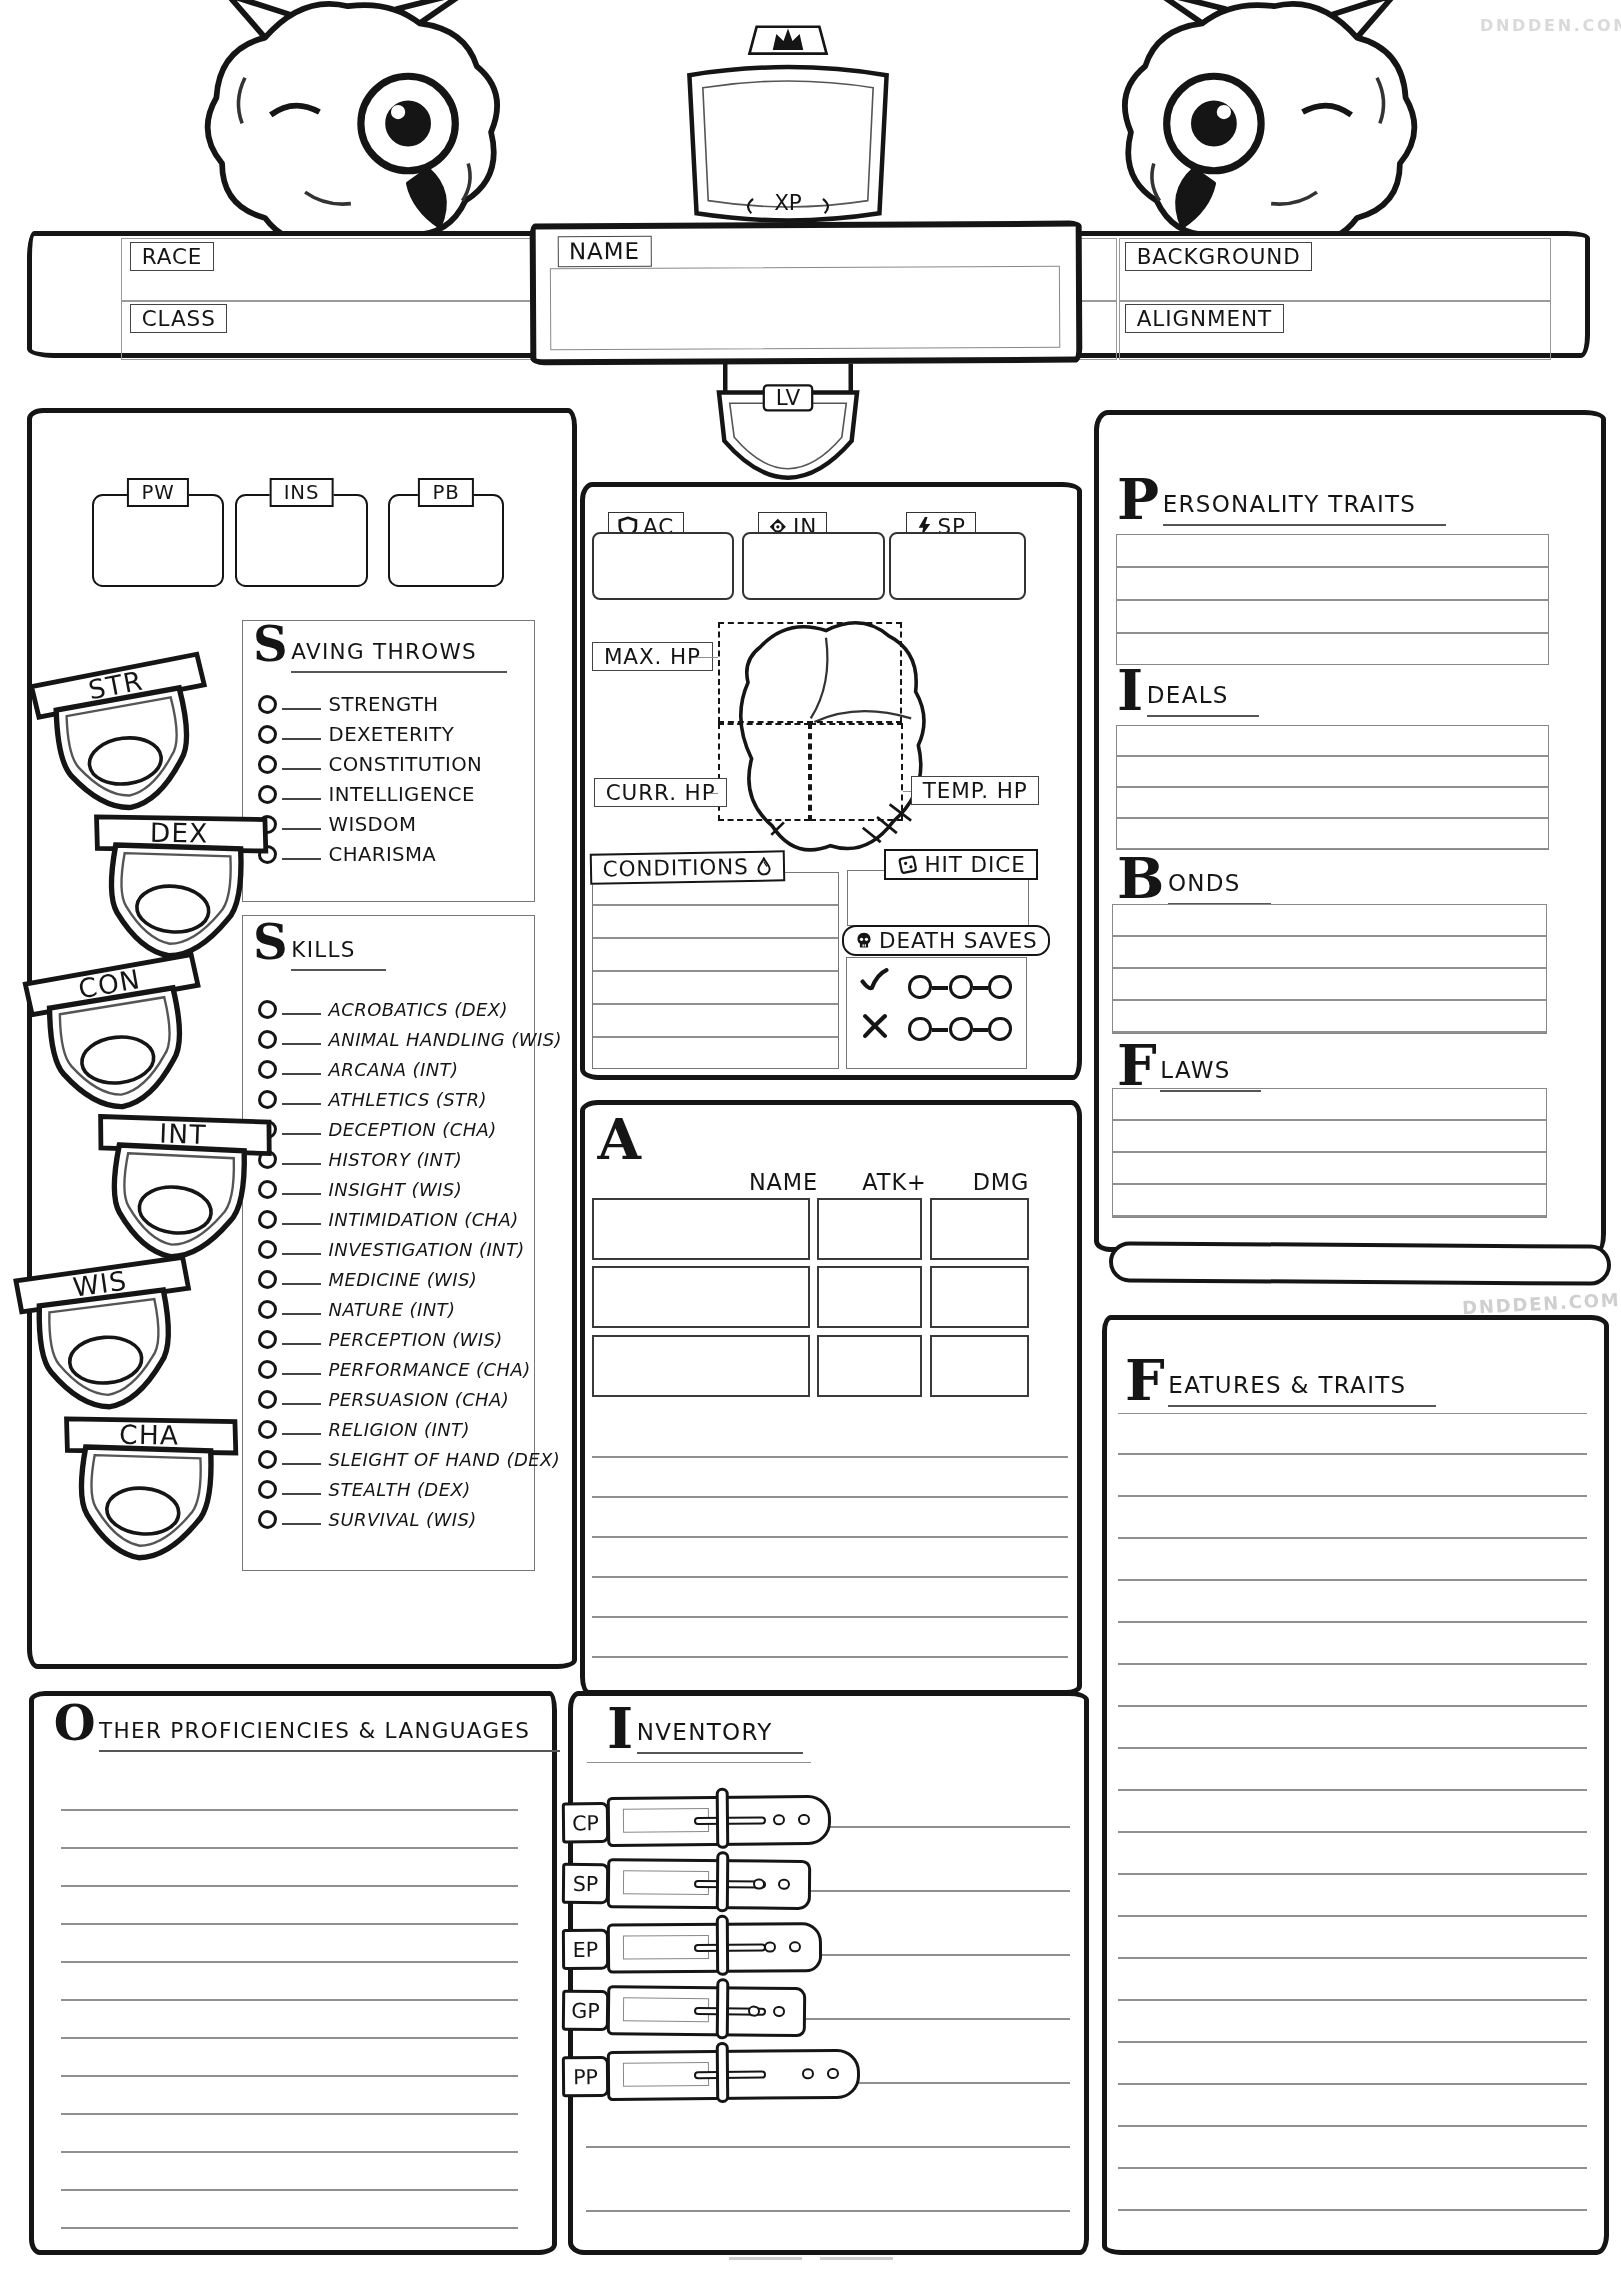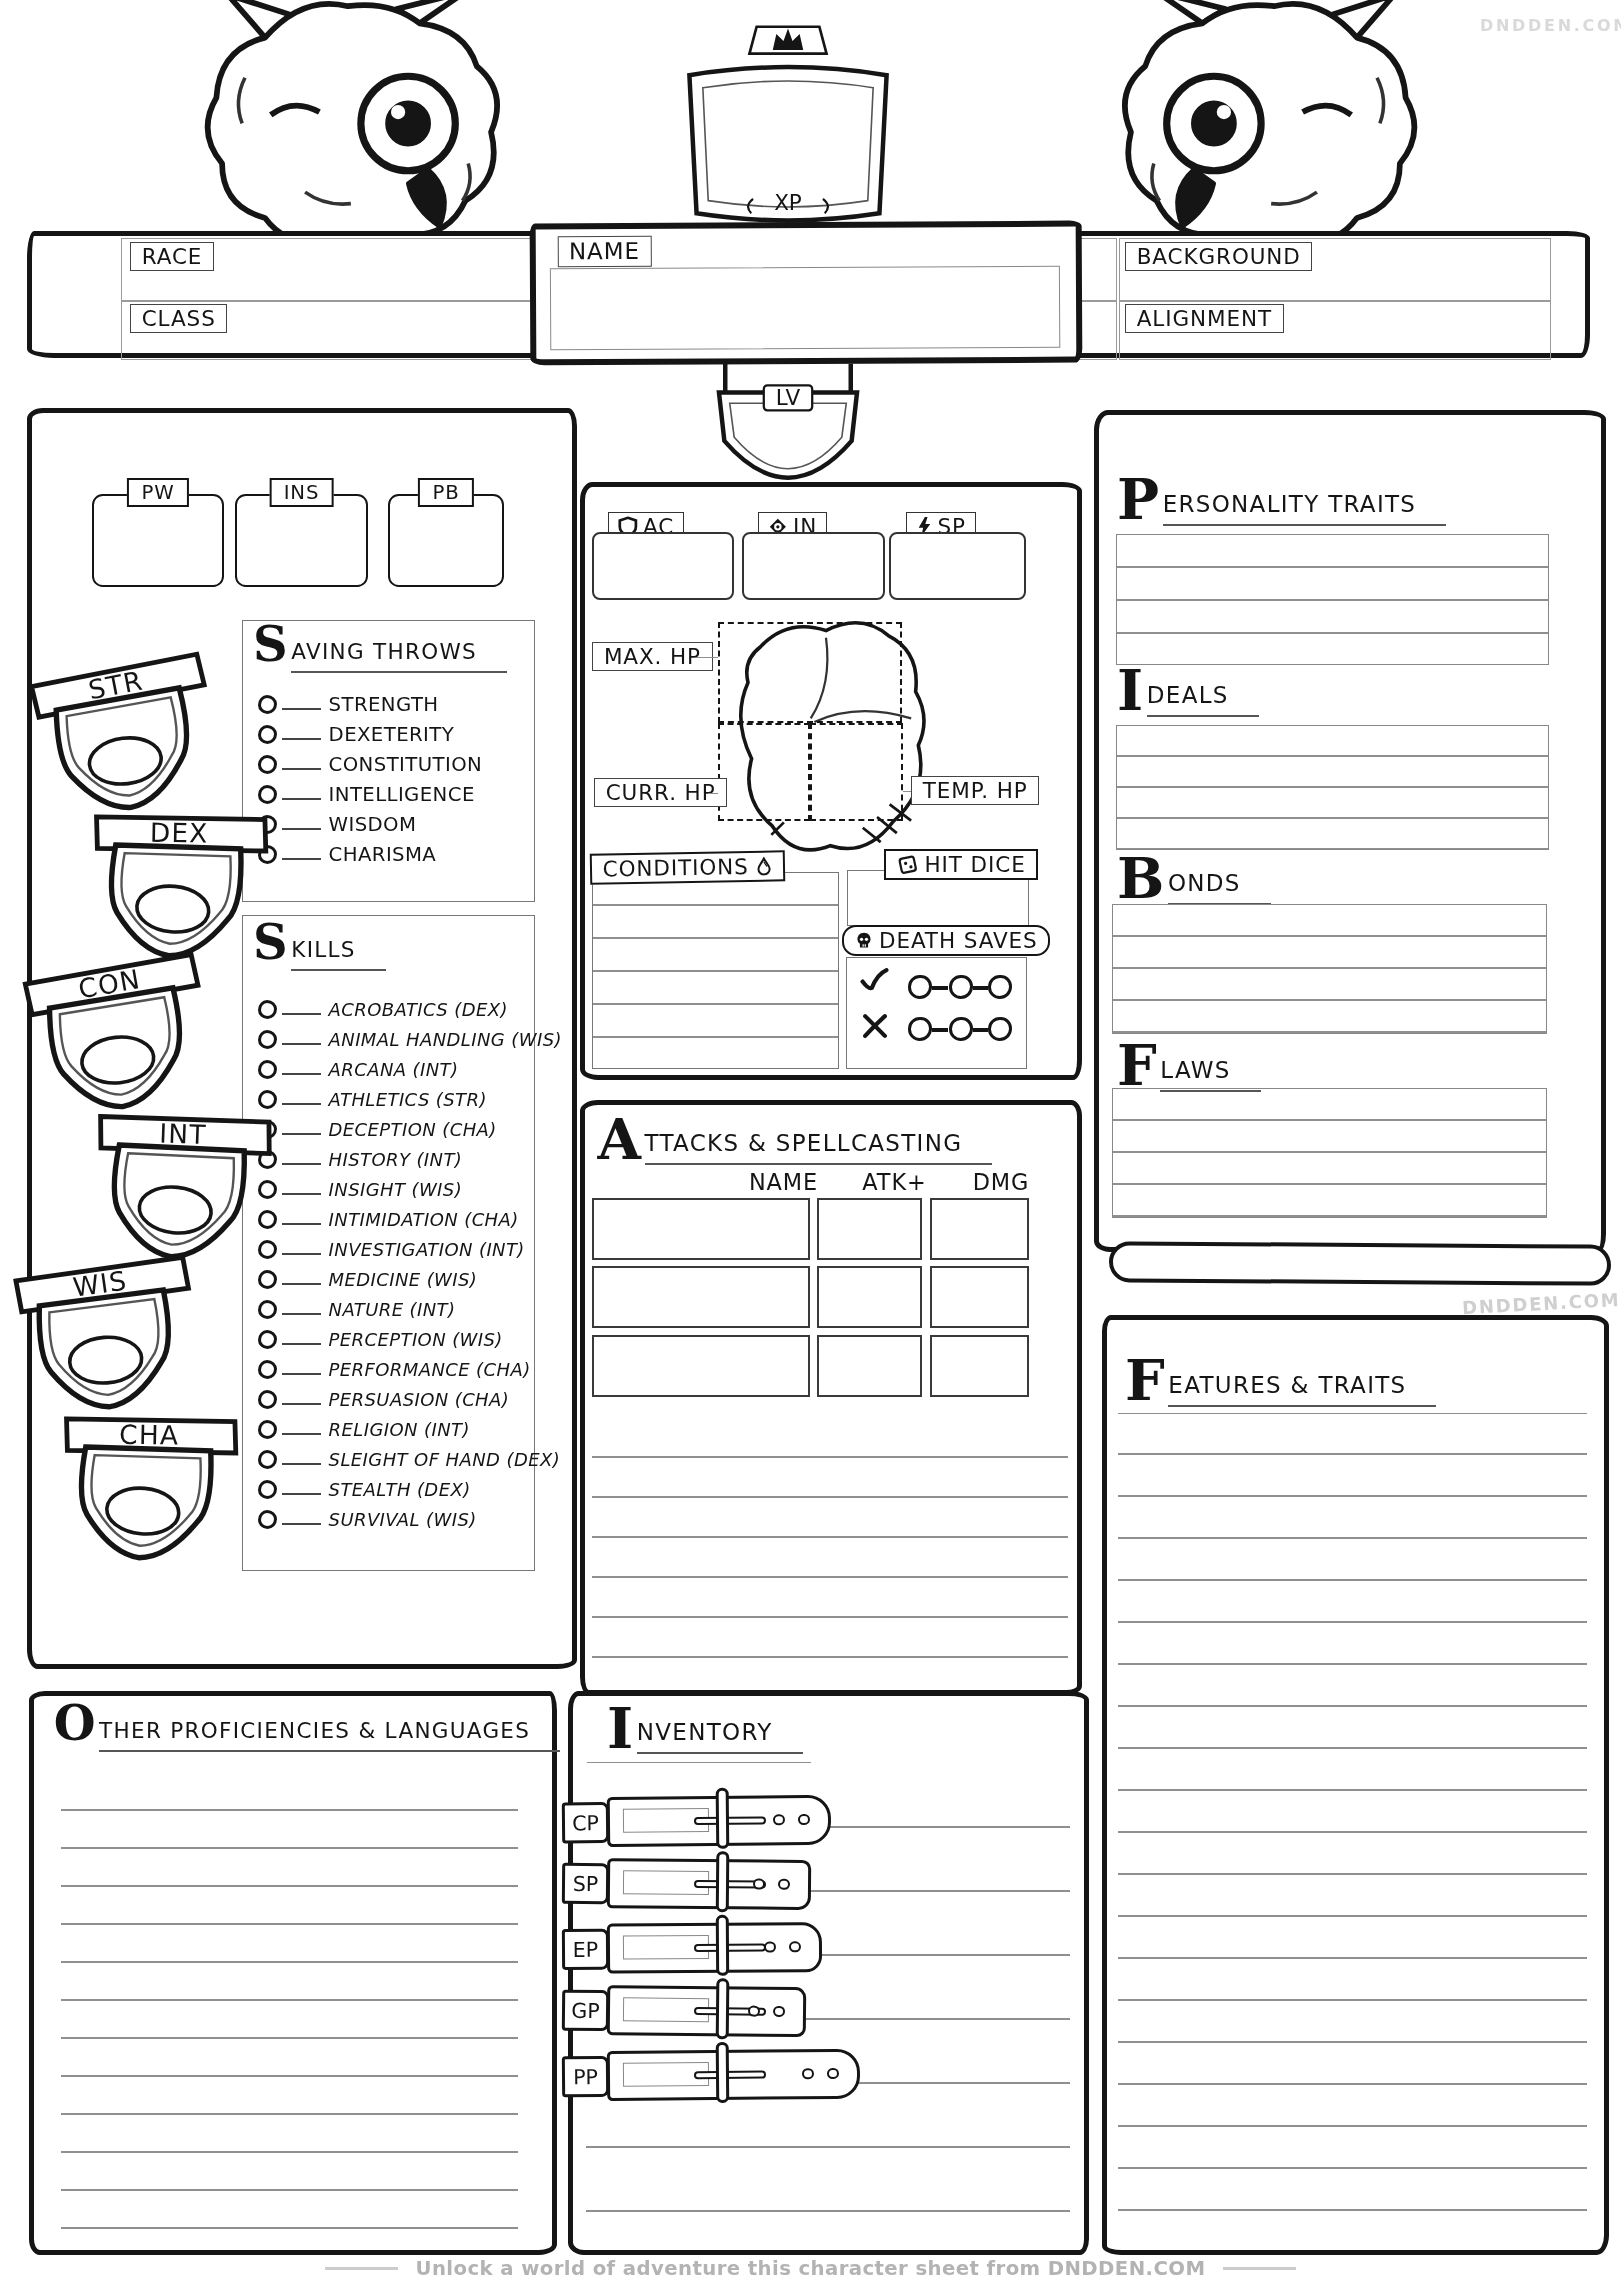--- a/index.html
+++ b/index.html
@@ -365,21 +365,20 @@
     <div class="ds-circ" style="left:364px; top:530px;"></div>
     <div class="ds-circ" style="left:403px; top:530px;"></div>
     <div class="ds-link" style="left:347px; top:541px; width:16px;"></div>
     <div class="ds-link" style="left:388px; top:541px; width:15px;"></div>
   </div>
 
   <div class="panel" style="left:580px; top:1100px; width:502px; height:595px; z-index:2;
        border-radius:18px 10.7px 16px 9px / 10.7px 16px 9px 18px;">
     <div class="sec-head" style="left:12.5px; top:12.5px;">
         <span class="dc">A</span>
-        <span class="rest">TTACKS &amp; SPELLCASTING</span>
       </div>
     <div class="abs" style="left:158px; top:64px; width:81px; text-align:center; font-size:22.4px; letter-spacing:0.9px;">NAME</div>
     <div class="abs" style="left:269px; top:64px; width:81px; text-align:center; font-size:22.4px; letter-spacing:0.9px;">ATK+</div>
     <div class="abs" style="left:380px; top:64px; width:72px; text-align:center; font-size:22.4px; letter-spacing:0.9px;">DMG</div>
     <div class="abs" style="left:7.2px; top:93px; display:grid; grid-template-columns:218px 105px 99px; column-gap:7.2px; row-gap:6.3px;">
       <div style="height:62px; border:2.2px solid #3a3a3a;"></div>
       <div style="height:62px; border:2.2px solid #3a3a3a;"></div>
       <div style="height:62px; border:2.2px solid #3a3a3a;"></div>
       <div style="height:62px; border:2.2px solid #3a3a3a;"></div>
       <div style="height:62px; border:2.2px solid #3a3a3a;"></div>
@@ -585,18 +584,17 @@
       <path d="M10,30 L150,20 L153,46 L13,56 Z" fill="#fff" stroke="#151515" stroke-width="4"></path>
       <path d="M28,52 L132,46 Q138,92 126,106 Q104,138 80,140 Q56,138 34,108 Q24,94 28,52 Z" fill="#fff" stroke="#151515" stroke-width="4.5"></path>
       <path d="M36,58 L124,53 Q129,90 119,101 Q100,128 80,130 Q60,128 41,102 Q33,91 36,58 Z" fill="none" stroke="#555" stroke-width="2"></path>
       <ellipse cx="80" cy="101" rx="30" ry="19" fill="#fff" stroke="#151515" stroke-width="3"></ellipse>
       <text x="80" y="45" text-anchor="middle" font-size="22" letter-spacing="1" fill="#151515" transform="rotate(-4 80 40)">CHA</text>
     </svg>
   </div>
 
   <div class="footer">
     <span class="fline"></span>
-    <span class="ftext">Unlock a world of adventure this character sheet from DNDDEN.COM</span>
     <span class="fline"></span>
   </div>
 
 </div>
 
 
 </body></html>

